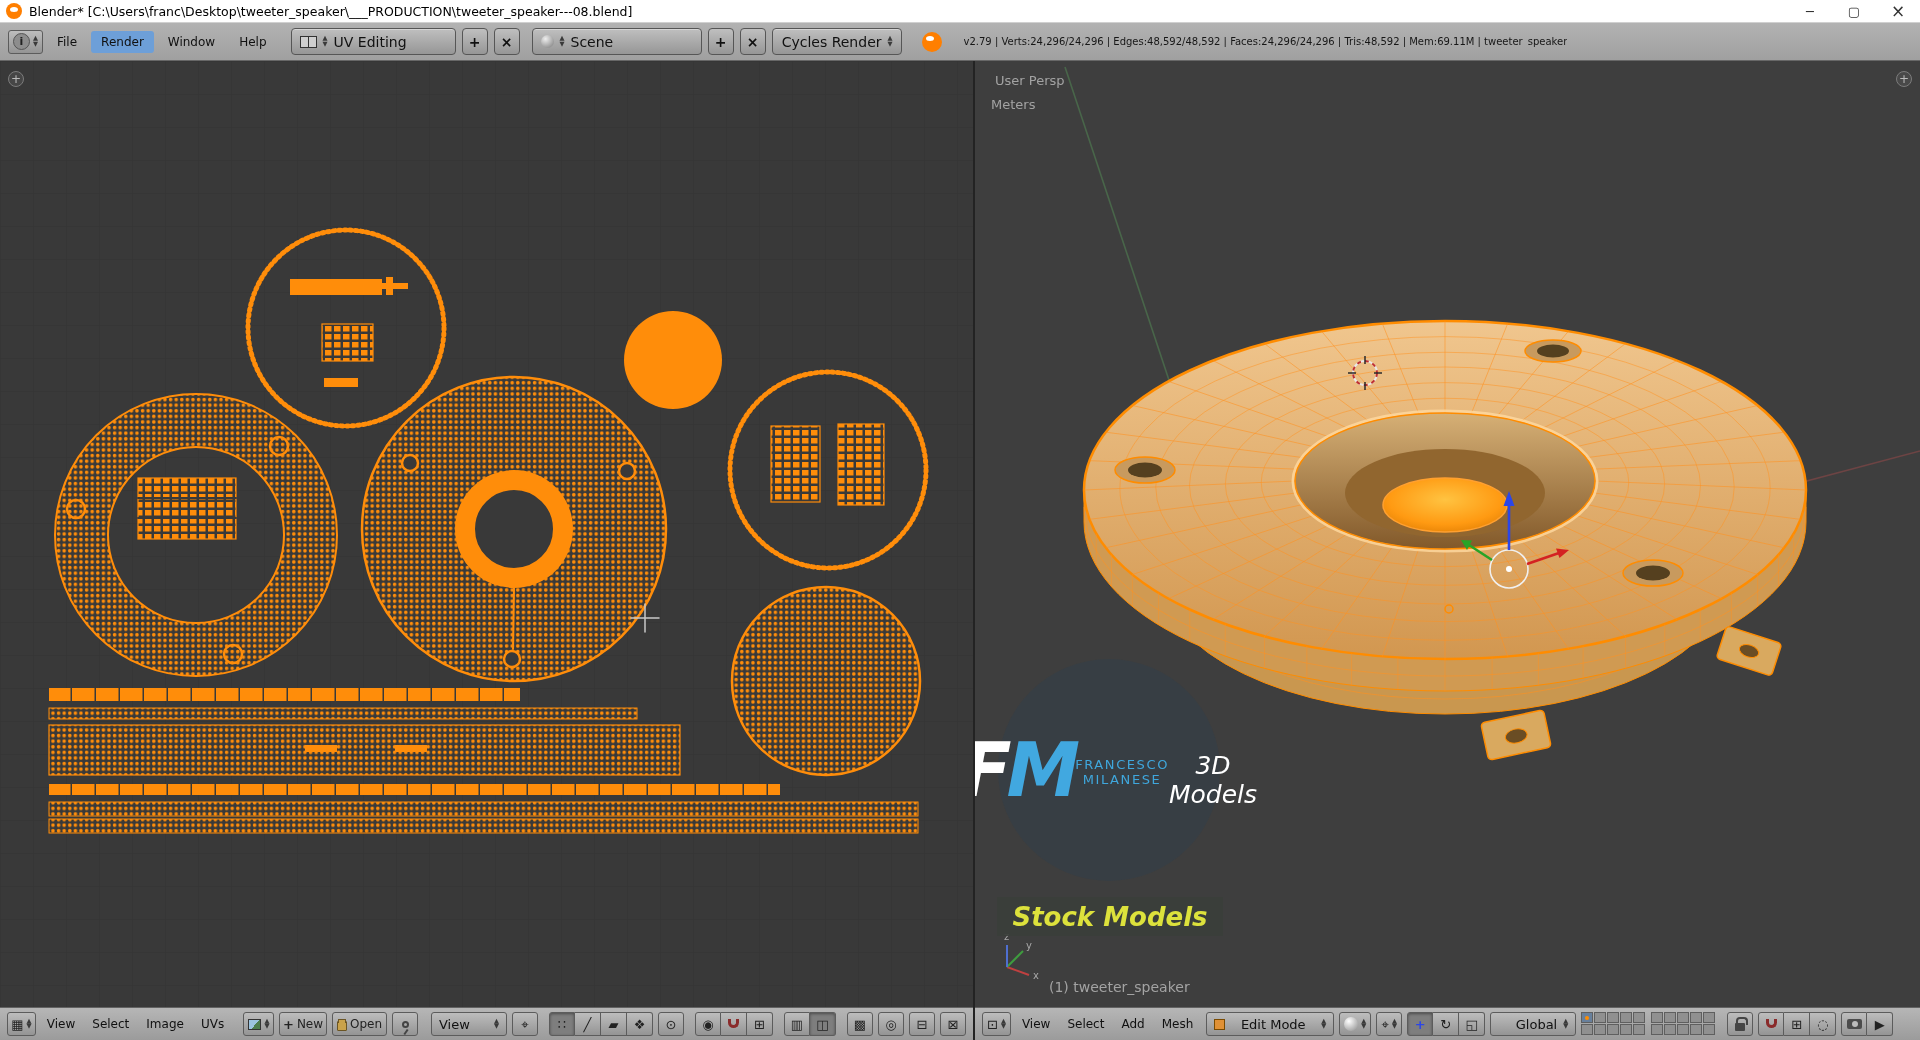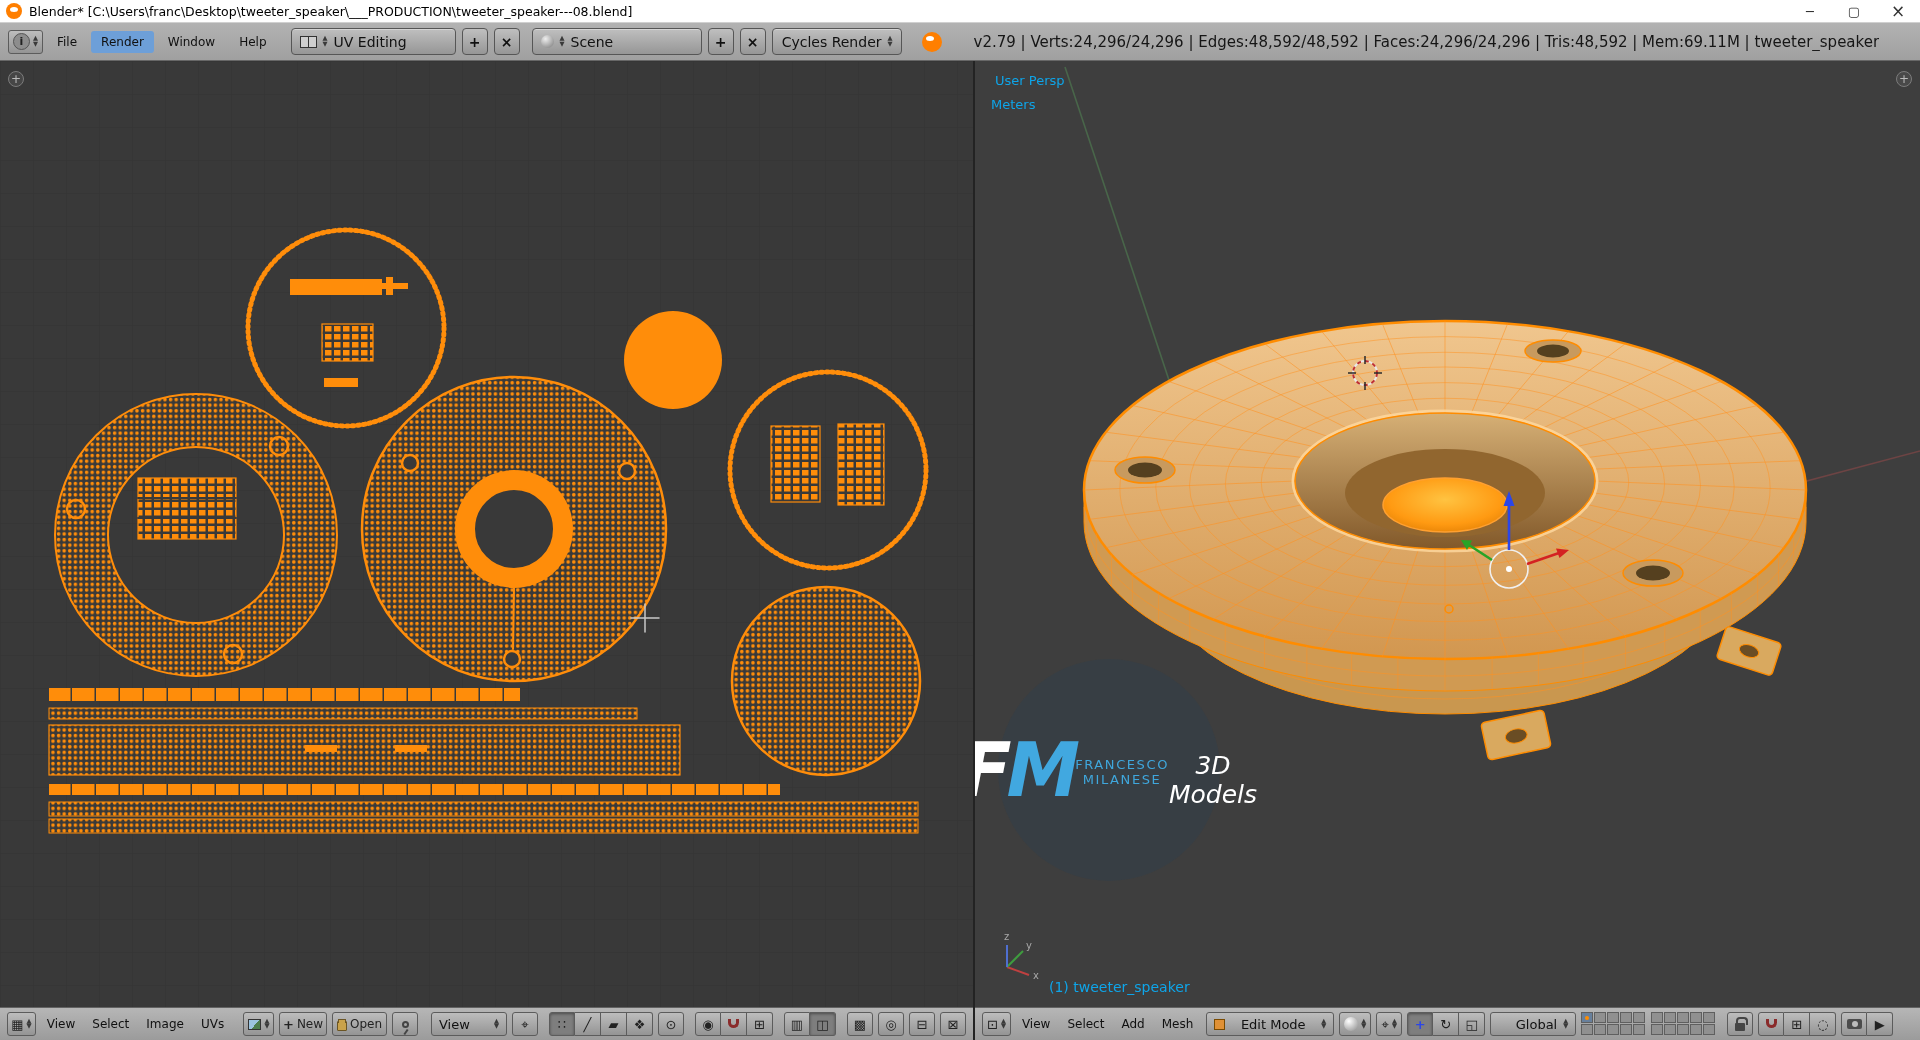--- a/index.html
+++ b/index.html
@@ -22,21 +22,21 @@
   .updn{display:flex;flex-direction:column;font-size:6.5px;line-height:5.5px;color:#3a3a3a}
   .tdd{display:inline-flex;align-items:center;height:27px;background:linear-gradient(#bfbfbf,#969696);
     border:1px solid #565656;border-radius:4px;padding:0 8px;gap:6px;box-shadow:inset 0 1px 0 rgba(255,255,255,.35)}
   .tsq{width:26px;height:27px;display:flex;align-items:center;justify-content:center;
     background:linear-gradient(#bfbfbf,#969696);border:1px solid #565656;border-radius:4px;margin-left:2px;font-weight:bold}
   .icon-layout{width:17px;height:12px;border:1px solid #333;background:#cfcfcf;position:relative}
   .icon-layout::after{content:'';position:absolute;left:7px;top:0;width:1px;height:100%;background:#333}
   .icon-scene{width:13px;height:13px;border-radius:50%;background:radial-gradient(circle at 35% 30%,#eee,#777)}
   .icon-info{width:17px;height:17px;border-radius:50%;background:#8d8d8d;border:1px solid #555;color:#222;
     display:flex;align-items:center;justify-content:center;font-size:11px;font-weight:bold}
-  .stats{margin-left:28px;font-size:15px;color:#161616;white-space:nowrap;overflow:hidden}
+  .stats{margin-left:18px;font-size:10px;color:#161616;white-space:nowrap;overflow:hidden}
 
   
   .workspace{display:flex;height:979px}
   .editor{position:relative;height:100%}
   .editor.uv{width:973px}
   .divider{width:2px;background:#232323}
   .editor.vp{width:945px}
   .canvas-wrap{position:absolute;left:0;top:0;right:0;bottom:33px;overflow:hidden}
   .uv .canvas-wrap{background:#393939}
   .vp .canvas-wrap{background:#3e3e3e}
@@ -70,21 +70,21 @@
   .icon-camera::before{content:'';position:absolute;left:5px;top:2px;width:6px;height:6px;border-radius:50%;background:#bdbdbd}
   .icon-lock{width:10px;height:8px;background:#454545;position:relative;margin-top:5px;border-radius:1px}
   .icon-lock::before{content:'';position:absolute;left:1px;top:-6px;width:8px;height:6px;border:2px solid #454545;border-bottom:none;border-radius:4px 4px 0 0}
   .layers{display:flex;flex-wrap:wrap;width:141px;align-content:center}
   .lcell{width:12px;height:11px;background:#909090;border:1px solid #5f5f5f;margin:0 1px 1px 0;position:relative}
   .lcell.gap{margin-right:6px}
   .lcell.on{background:#68809c}
   .lcell.on::after{content:'';position:absolute;left:3px;top:2.5px;width:4px;height:4px;border-radius:50%;background:#ff8c00}
 
   
-  .vp-overlay{position:absolute;color:#0ea5e9;font-size:13px;pointer-events:none}
+  .vp-overlay{position:absolute;color:#a3a3a3;font-size:13px;pointer-events:none}
   .wm-circle{position:absolute;left:23px;top:598px;width:222px;height:222px;border-radius:50%;
     background:rgba(55,62,69,.96);display:flex;flex-direction:row;align-items:center;justify-content:center;text-align:center}
   .wm-fm{font-style:italic;font-weight:bold;font-size:74px;line-height:66px;letter-spacing:-5px;color:#fff}
   .wm-fm .m{color:#41a8e0}
   .wm-sub{margin-top:4px;color:#3fa7dd;font-size:13px;letter-spacing:1.6px}
   .wm-tag{margin-top:20px;color:#fff;font-size:25px;font-style:italic}
   .wm-banner{position:absolute;left:22px;top:836px;width:226px;height:39px;background:rgba(58,62,58,.92);
     display:flex;align-items:center;justify-content:center;color:#dde23c;font-size:26px;font-weight:bold;font-style:italic}
   .corner-plus{position:absolute;width:16px;height:16px;border:1px solid #7c7c7c;border-radius:50%;
     color:#bbb;font-size:12px;line-height:14px;text-align:center;background:rgba(90,90,90,.4)}
@@ -506,20 +506,21 @@
       <div class="vp-overlay" style="left:16px;top:36px">Meters</div>
       <div class="vp-overlay" style="left:74px;top:918px;font-size:14px">(1) tweeter_speaker</div>
       <div class="corner-plus" style="right:8px;top:10px">+</div>
 
       
       <div class="wm-circle">
         <div class="wm-fm"><span>F</span><span class="m">M</span></div>
         <div class="wm-sub">FRANCESCO MILANESE</div>
         <div class="wm-tag">3D Models</div>
       </div>
+      <div class="wm-banner">Stock Models</div>
     </div>
 
     <div class="ed-header">
       <span class="ibtn">
         <span class="glyph">⊡</span>
         <span class="updn">
             <span>▲</span>
             <span>▼</span>
           </span>
       </span>

